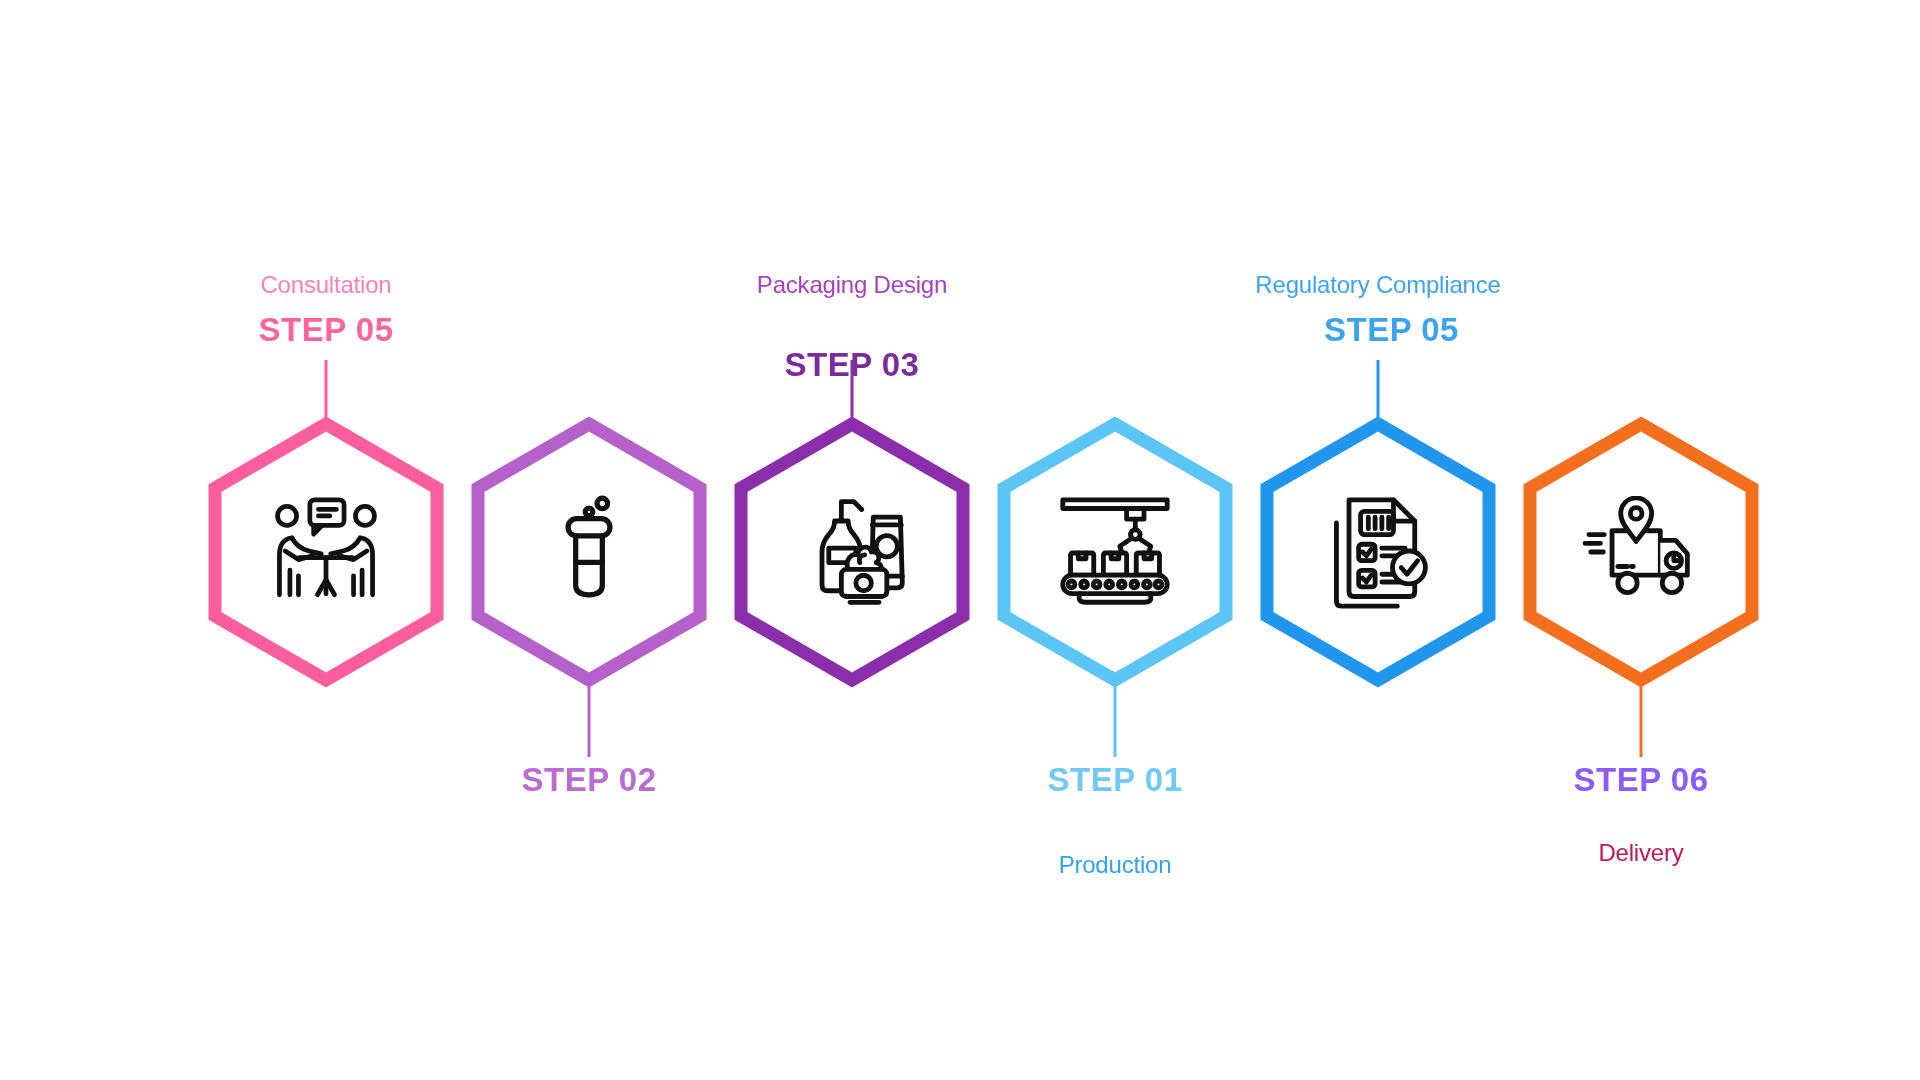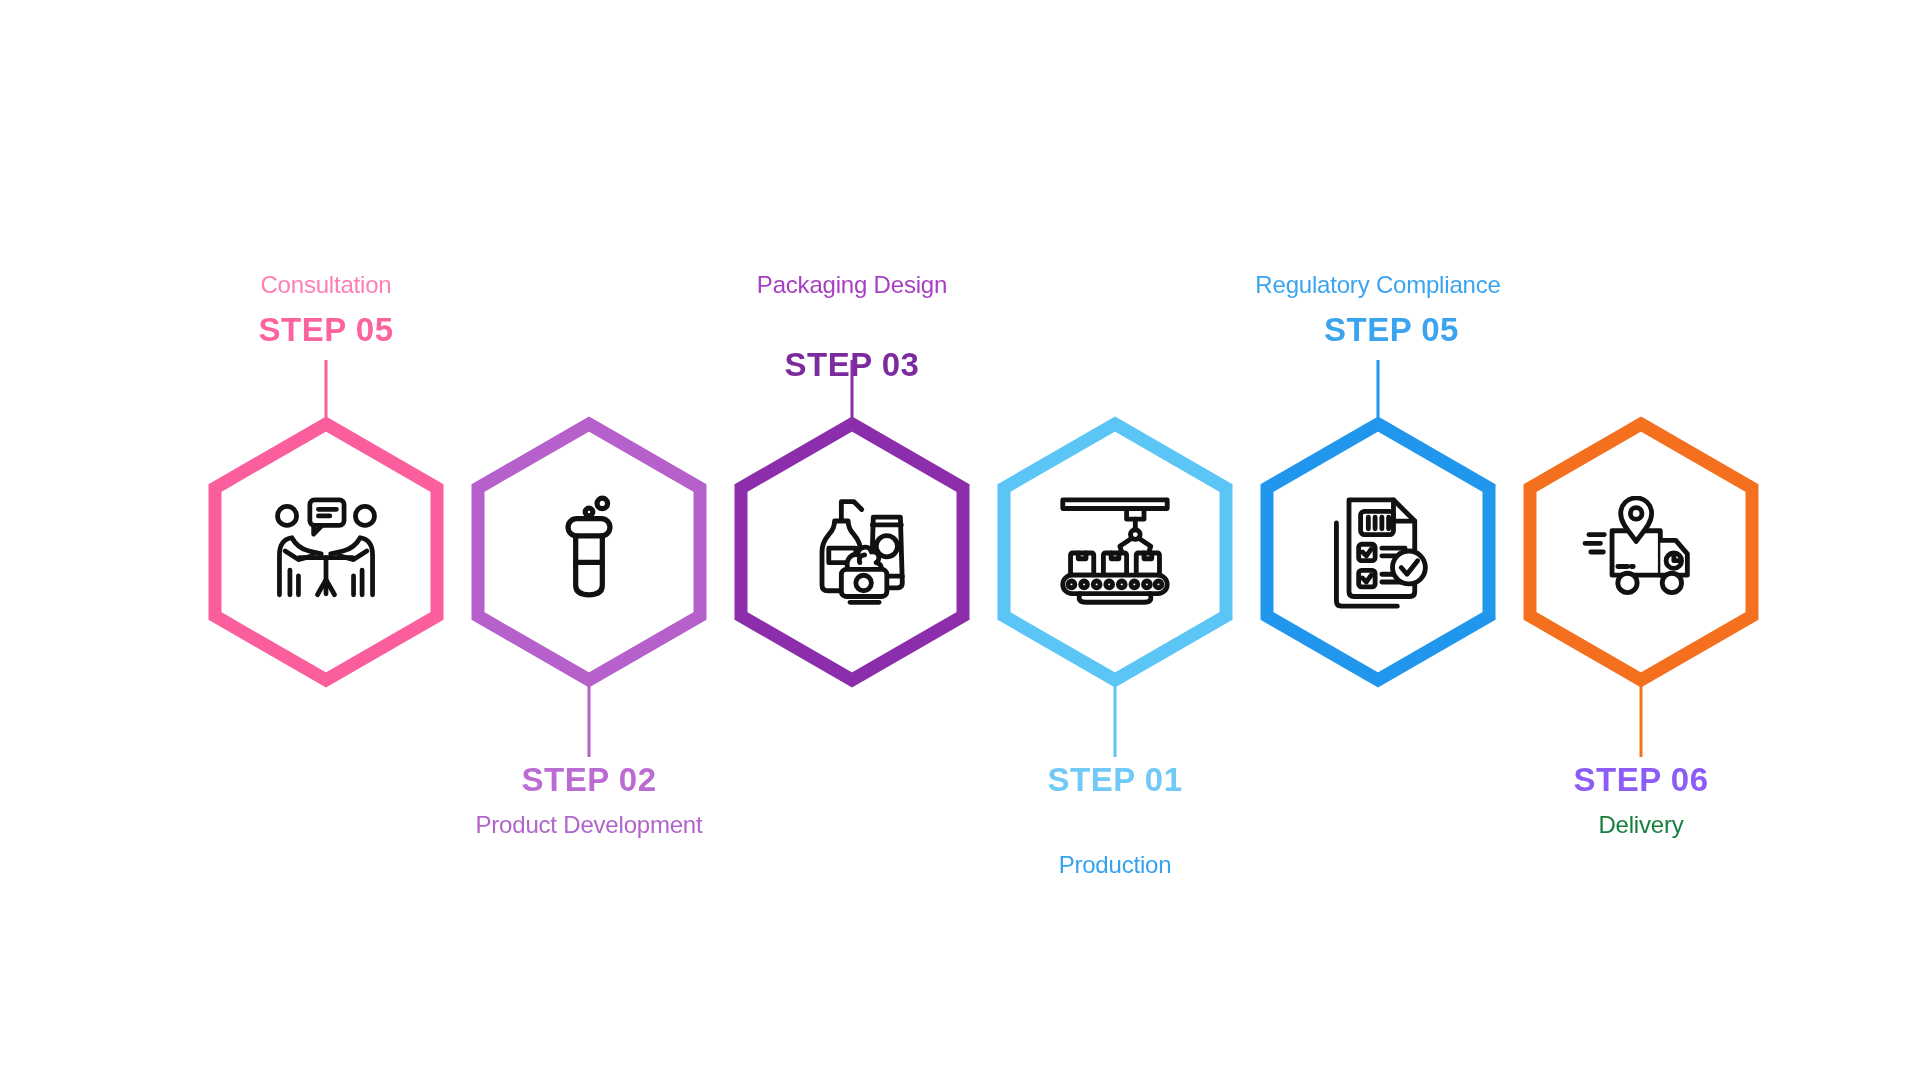--- a/index.html
+++ b/index.html
@@ -52,21 +52,20 @@
     <path d="M33 105 V85"></path>
     <path d="M111 105 V63 Q111 47 98 45 Q92 56 80 59 L67 62"></path>
     <path d="M105 59 L91 68 L76 64"></path>
     <path d="M100 105 V79"></path>
     <path d="M91 105 V85"></path>
   </svg>
         </div>
   </div>
       <div class="step" style="left: 589px;">
     <div class="label label-bottom">
-      <div class="step-title" style="color: rgb(177, 100, 203); order: 1;">Product Development</div>
       <div class="step-num" style="color: rgb(187, 107, 210); order: 0;">STEP 02</div>
     </div>
     <div class="connector connector-bottom" style="background: rgb(182, 96, 203);"></div>
     <svg class="hexagon" width="240" height="274" viewBox="0 0 240 274">
       <polygon class="hex-poly" points="120,9 231,73 231,201 120,265 9,201 9,73" style="stroke: rgb(182, 96, 203);"></polygon>
     </svg>
     <div class="icon-slot">
           <svg width="118" height="118" viewBox="0 0 124 124" fill="none" stroke-width="5.5" stroke-linecap="round" stroke-linejoin="round">
     <rect x="40" y="27" width="44" height="18" rx="9"></rect>
     <path d="M48 45 V97 Q48 107 62 107 Q76 107 76 97 V45"></path>
@@ -159,21 +158,21 @@
     <rect x="40" y="81" width="17" height="17" rx="3"></rect>
     <path d="M44 89 L48 93 L53 86"></path>
     <path d="M64 85 H88 M64 93 H88"></path>
     <circle cx="92" cy="78" r="17" fill="#fff"></circle>
     <path d="M84 78 L90 85 L101 71"></path>
   </svg>
         </div>
   </div>
       <div class="step" style="left: 1641px;">
     <div class="label label-bottom">
-      <div class="step-title" style="color: #15803d; order: 1;">Delivery</div>
+      <div class="step-title" style="color: #be185d; order: 1; margin-top: 28px;">Delivery</div>
       <div class="step-num" style="color: #8b5cf6; order: 0;">STEP 06</div>
     </div>
     <div class="connector connector-bottom" style="background: rgb(244, 112, 31);"></div>
     <svg class="hexagon" width="240" height="274" viewBox="0 0 240 274">
       <polygon class="hex-poly" points="120,9 231,73 231,201 120,265 9,201 9,73" style="stroke: rgb(244, 112, 31);"></polygon>
     </svg>
     <div class="icon-slot">
           <svg width="120" height="112" viewBox="0 0 124 116" fill="none" stroke-width="5" stroke-linecap="round" stroke-linejoin="round">
     <path d="M8 40 H24 M4 49 H20 M10 58 H23"></path>
     <rect x="32" y="36" width="50" height="46" fill="#fff"></rect>

